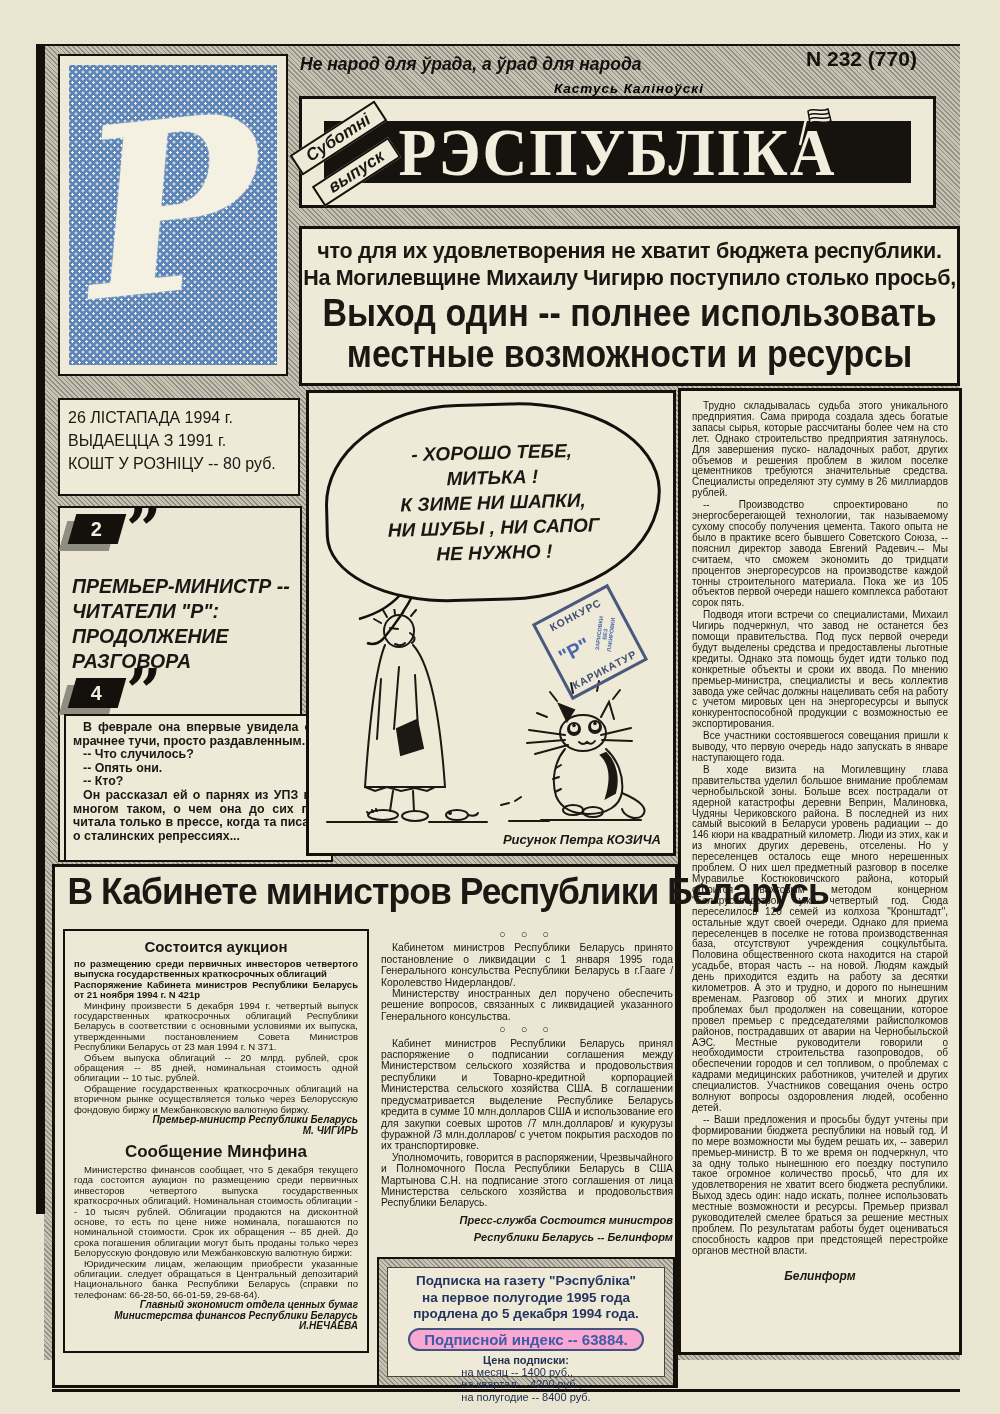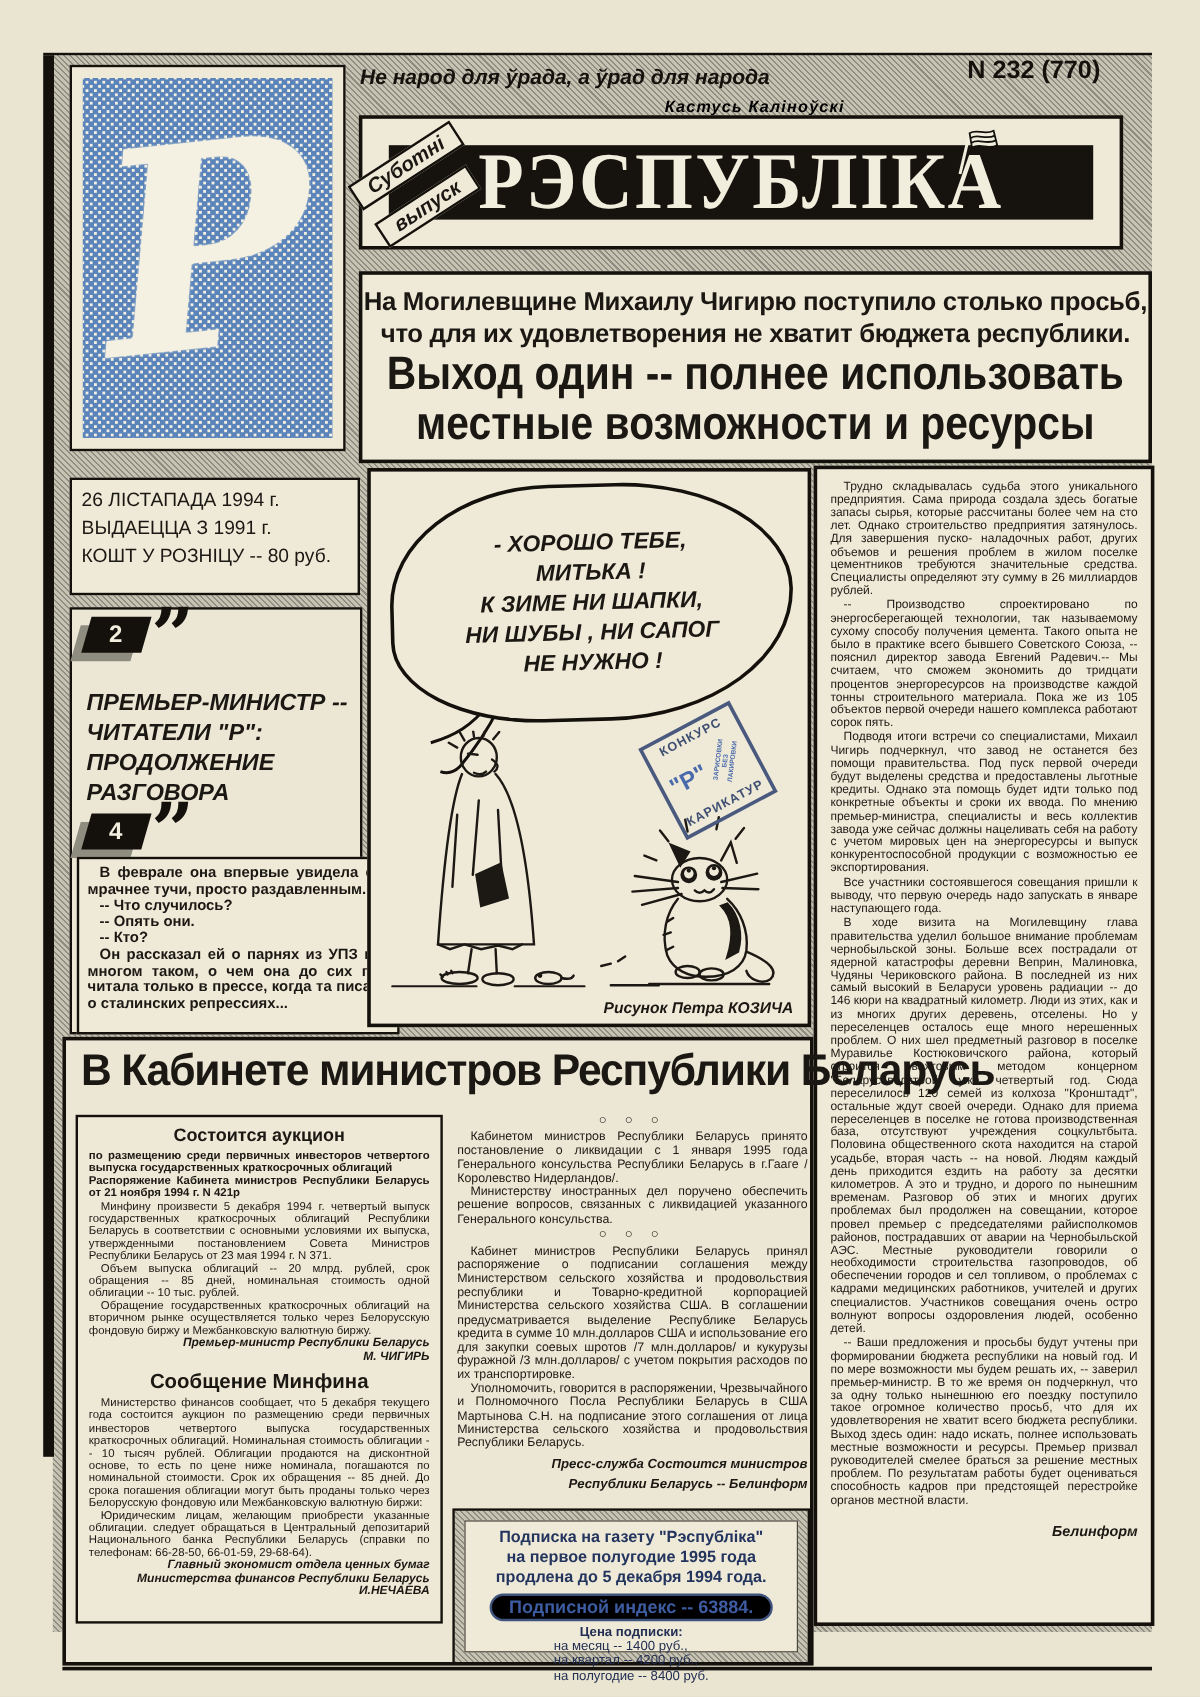--- a/index.html
+++ b/index.html
@@ -61,42 +61,42 @@
   #stamp-r{font-size:20px;font-weight:bold;color:#4a6aab;}
   #stamp-small{font-size:5.5px;font-weight:bold;color:#4a6aab;width:34px;line-height:1.1;transform:rotate(-55deg);text-align:center;}
   #figure-svg{position:absolute;left:2px;top:216px;z-index:1;}
   #cartoon-caption{position:absolute;right:12px;bottom:6px;font-size:13px;font-weight:bold;font-style:italic;}
 
   
   #right-box{left:678px;top:388px;width:284px;height:967px;border-width:3px;padding:9px 11px;font-size:10px;line-height:10.9px;
      text-align:justify;overflow:hidden;}
   #right-box .lede{font-weight:bold;font-size:10.6px;text-indent:11px;margin-bottom:1px;}
   #right-box .p{text-indent:11px;margin-top:1px;}
-  #right-box .sig{text-align:right;font-weight:bold;font-style:italic;font-size:12px;margin-top:14px;text-indent:0;}
+  #right-box .sig{text-align:center;font-weight:bold;font-style:italic;font-size:12px;margin-top:14px;text-indent:0;}
 
   
   #bottom-panel{left:52px;top:864px;width:626px;height:524px;border-width:3px;background:#ece7d5;}
   #section-title{position:absolute;left:0;top:4px;width:100%;text-align:center;font-size:37px;font-weight:bold;letter-spacing:-1px;
      transform:scaleX(0.96);white-space:nowrap;}
   #auction-box{position:absolute;left:8px;top:62px;width:306px;height:424px;border:2px solid #14110d;background:#eee9d7;
      box-sizing:border-box;padding:6px 9px;font-size:9.5px;line-height:10.4px;text-align:justify;overflow:hidden;}
   #auction-box .h1{font-size:15px;font-weight:bold;text-align:center;margin:2px 0 4px;line-height:16px;}
   #auction-box .h2{font-size:17px;font-weight:bold;text-align:center;margin:7px 0 4px;line-height:18px;}
   #auction-box .lead{font-weight:bold;}
   #auction-box .p{text-indent:10px;}
   #auction-box .sig{text-align:right;font-weight:bold;font-style:italic;font-size:10px;}
   #center-col{position:absolute;left:326px;top:60px;width:292px;height:330px;font-size:10.3px;line-height:11.4px;text-align:justify;overflow:hidden;}
   #center-col .sep{text-align:center;letter-spacing:6px;font-size:11px;margin:2px 0;}
   #center-col .p{text-indent:11px;}
   #center-col .sig{text-align:right;font-weight:bold;font-style:italic;font-size:11px;margin-top:6px;}
   #subscription-box{position:absolute;left:322px;top:390px;width:298px;height:130px;border:2px solid #14110d;box-sizing:border-box;padding:8px;}
   #subscription-inner{width:100%;height:100%;background:#efead8;border:1.5px solid #4a463e;box-sizing:border-box;
      display:flex;flex-direction:column;align-items:center;padding:5px 4px;}
   #subscription-inner .title-line{font-size:13.5px;font-weight:bold;color:#23355e;line-height:16.5px;text-align:center;}
-  #subscription-index{margin:5px 0 3px;border:2px solid #3f537d;border-radius:14px;background:#000000;padding:1px 14px;
+  #subscription-index{margin:5px 0 3px;border:2px solid #3f537d;border-radius:14px;background:#f9a8d4;padding:1px 14px;
      color:#3e5ca2;font-weight:bold;font-size:15px;}
   #price-title{font-size:11px;font-weight:bold;color:#232f52;}
   #price-list{font-size:11px;font-weight:normal;color:#232f52;line-height:12.6px;text-align:left;}
 </style>
 </head>
 <body>
 
 <div id="page">
 
   <div id="hatch" class="hatch-bg"></div>
@@ -122,22 +122,22 @@
         <path d="M20,6 C26,2 32,8 40,4 L43,16 C35,20 29,14 22,18 Z" fill="#f2eedd" stroke="#14110d" stroke-width="1.5"></path>
         <path d="M21,10 C27,6 33,12 41,8" stroke="#14110d" stroke-width="1.5" fill="none"></path>
         <path d="M21.7,14 C27.7,10 33.7,16 42,12" stroke="#14110d" stroke-width="1.5" fill="none"></path>
       </svg>
     </div>
   </div>
   <div class="ribbon" id="ribbon-1">Суботні</div>
   <div class="ribbon" id="ribbon-2">выпуск</div>
 
   <div class="box" id="headline-box">
+    <div class="hl-sm">что для их удовлетворения не хватит бюджета республики.</div>
     <div class="hl-sm">На Могилевщине Михаилу Чигирю поступило столько просьб,</div>
-    <div class="hl-sm">что для их удовлетворения не хватит бюджета республики.</div>
     <span class="hl-big">Выход  один  --   полнее  использовать</span>
     <span class="hl-big">местные  возможности  и  ресурсы</span>
   </div>
 
   <div class="box" id="info-box">
     <div>
 
     <div class="info-row item">26 ЛІСТАПАДА 1994 г.</div>
         <div class="info-row item">ВЫДАЕЦЦА З 1991 г.</div>
         <div class="info-row item">КОШТ У РОЗНІЦУ -- 80 руб.</div>

